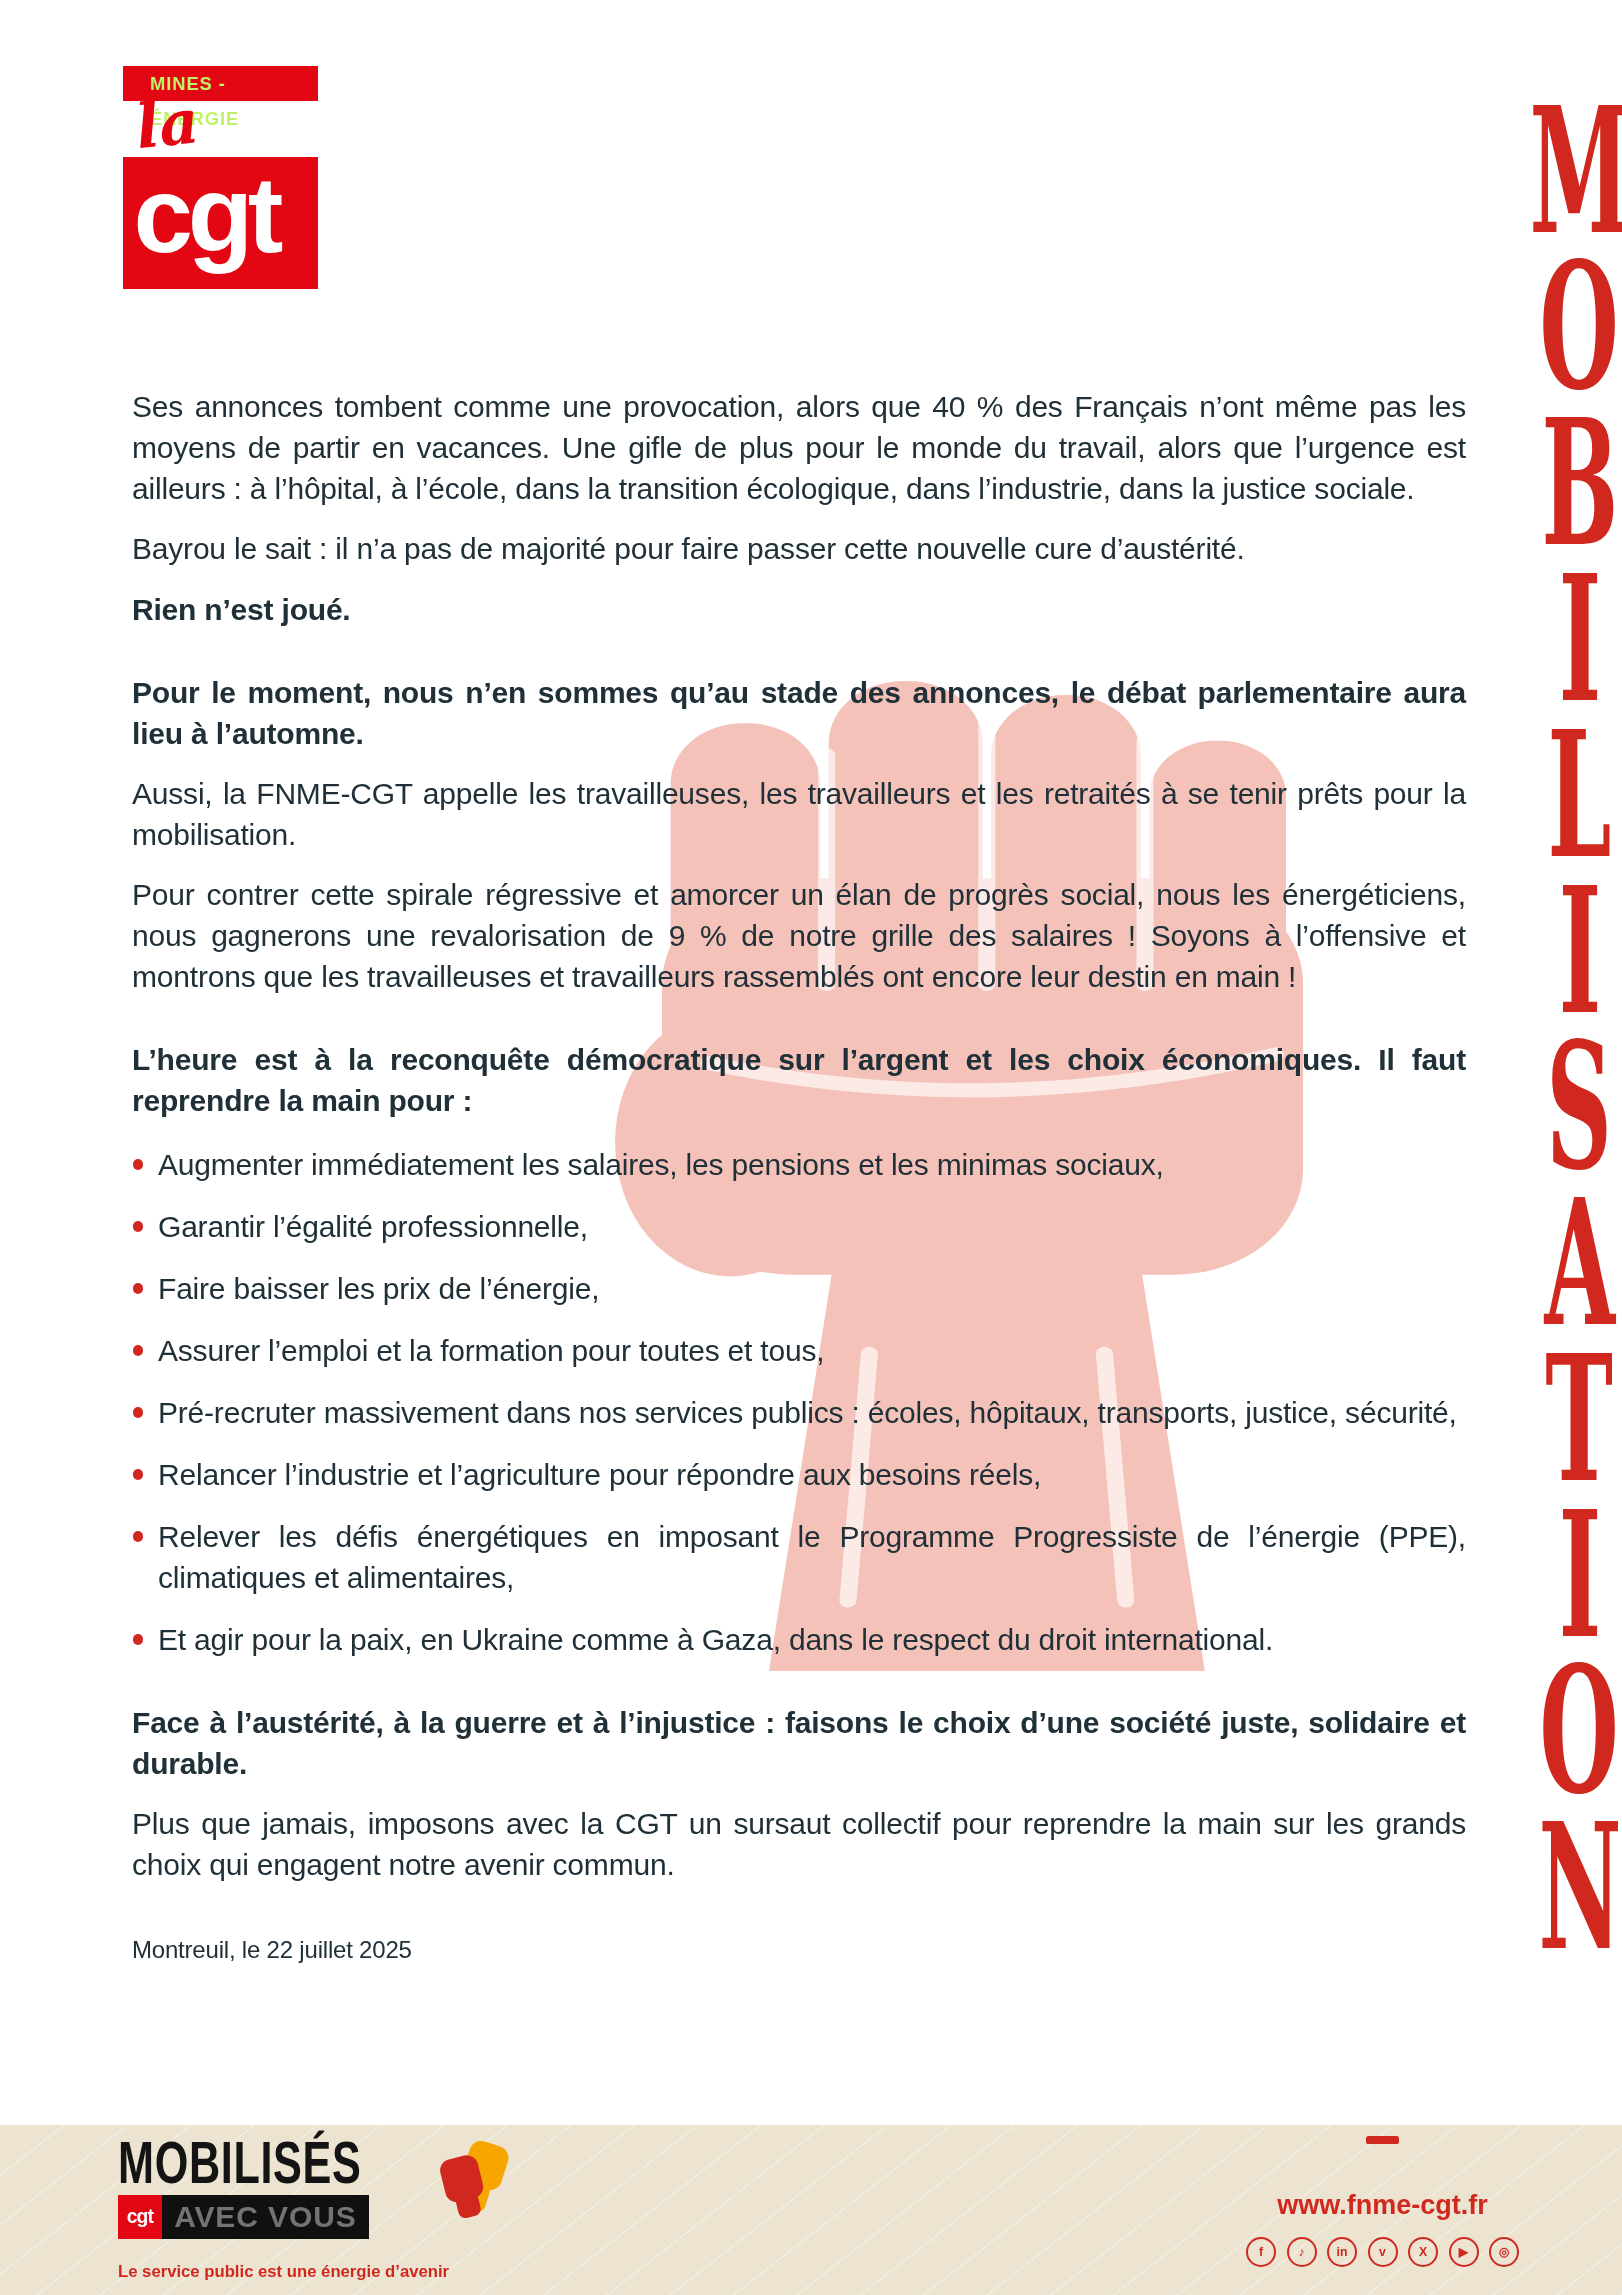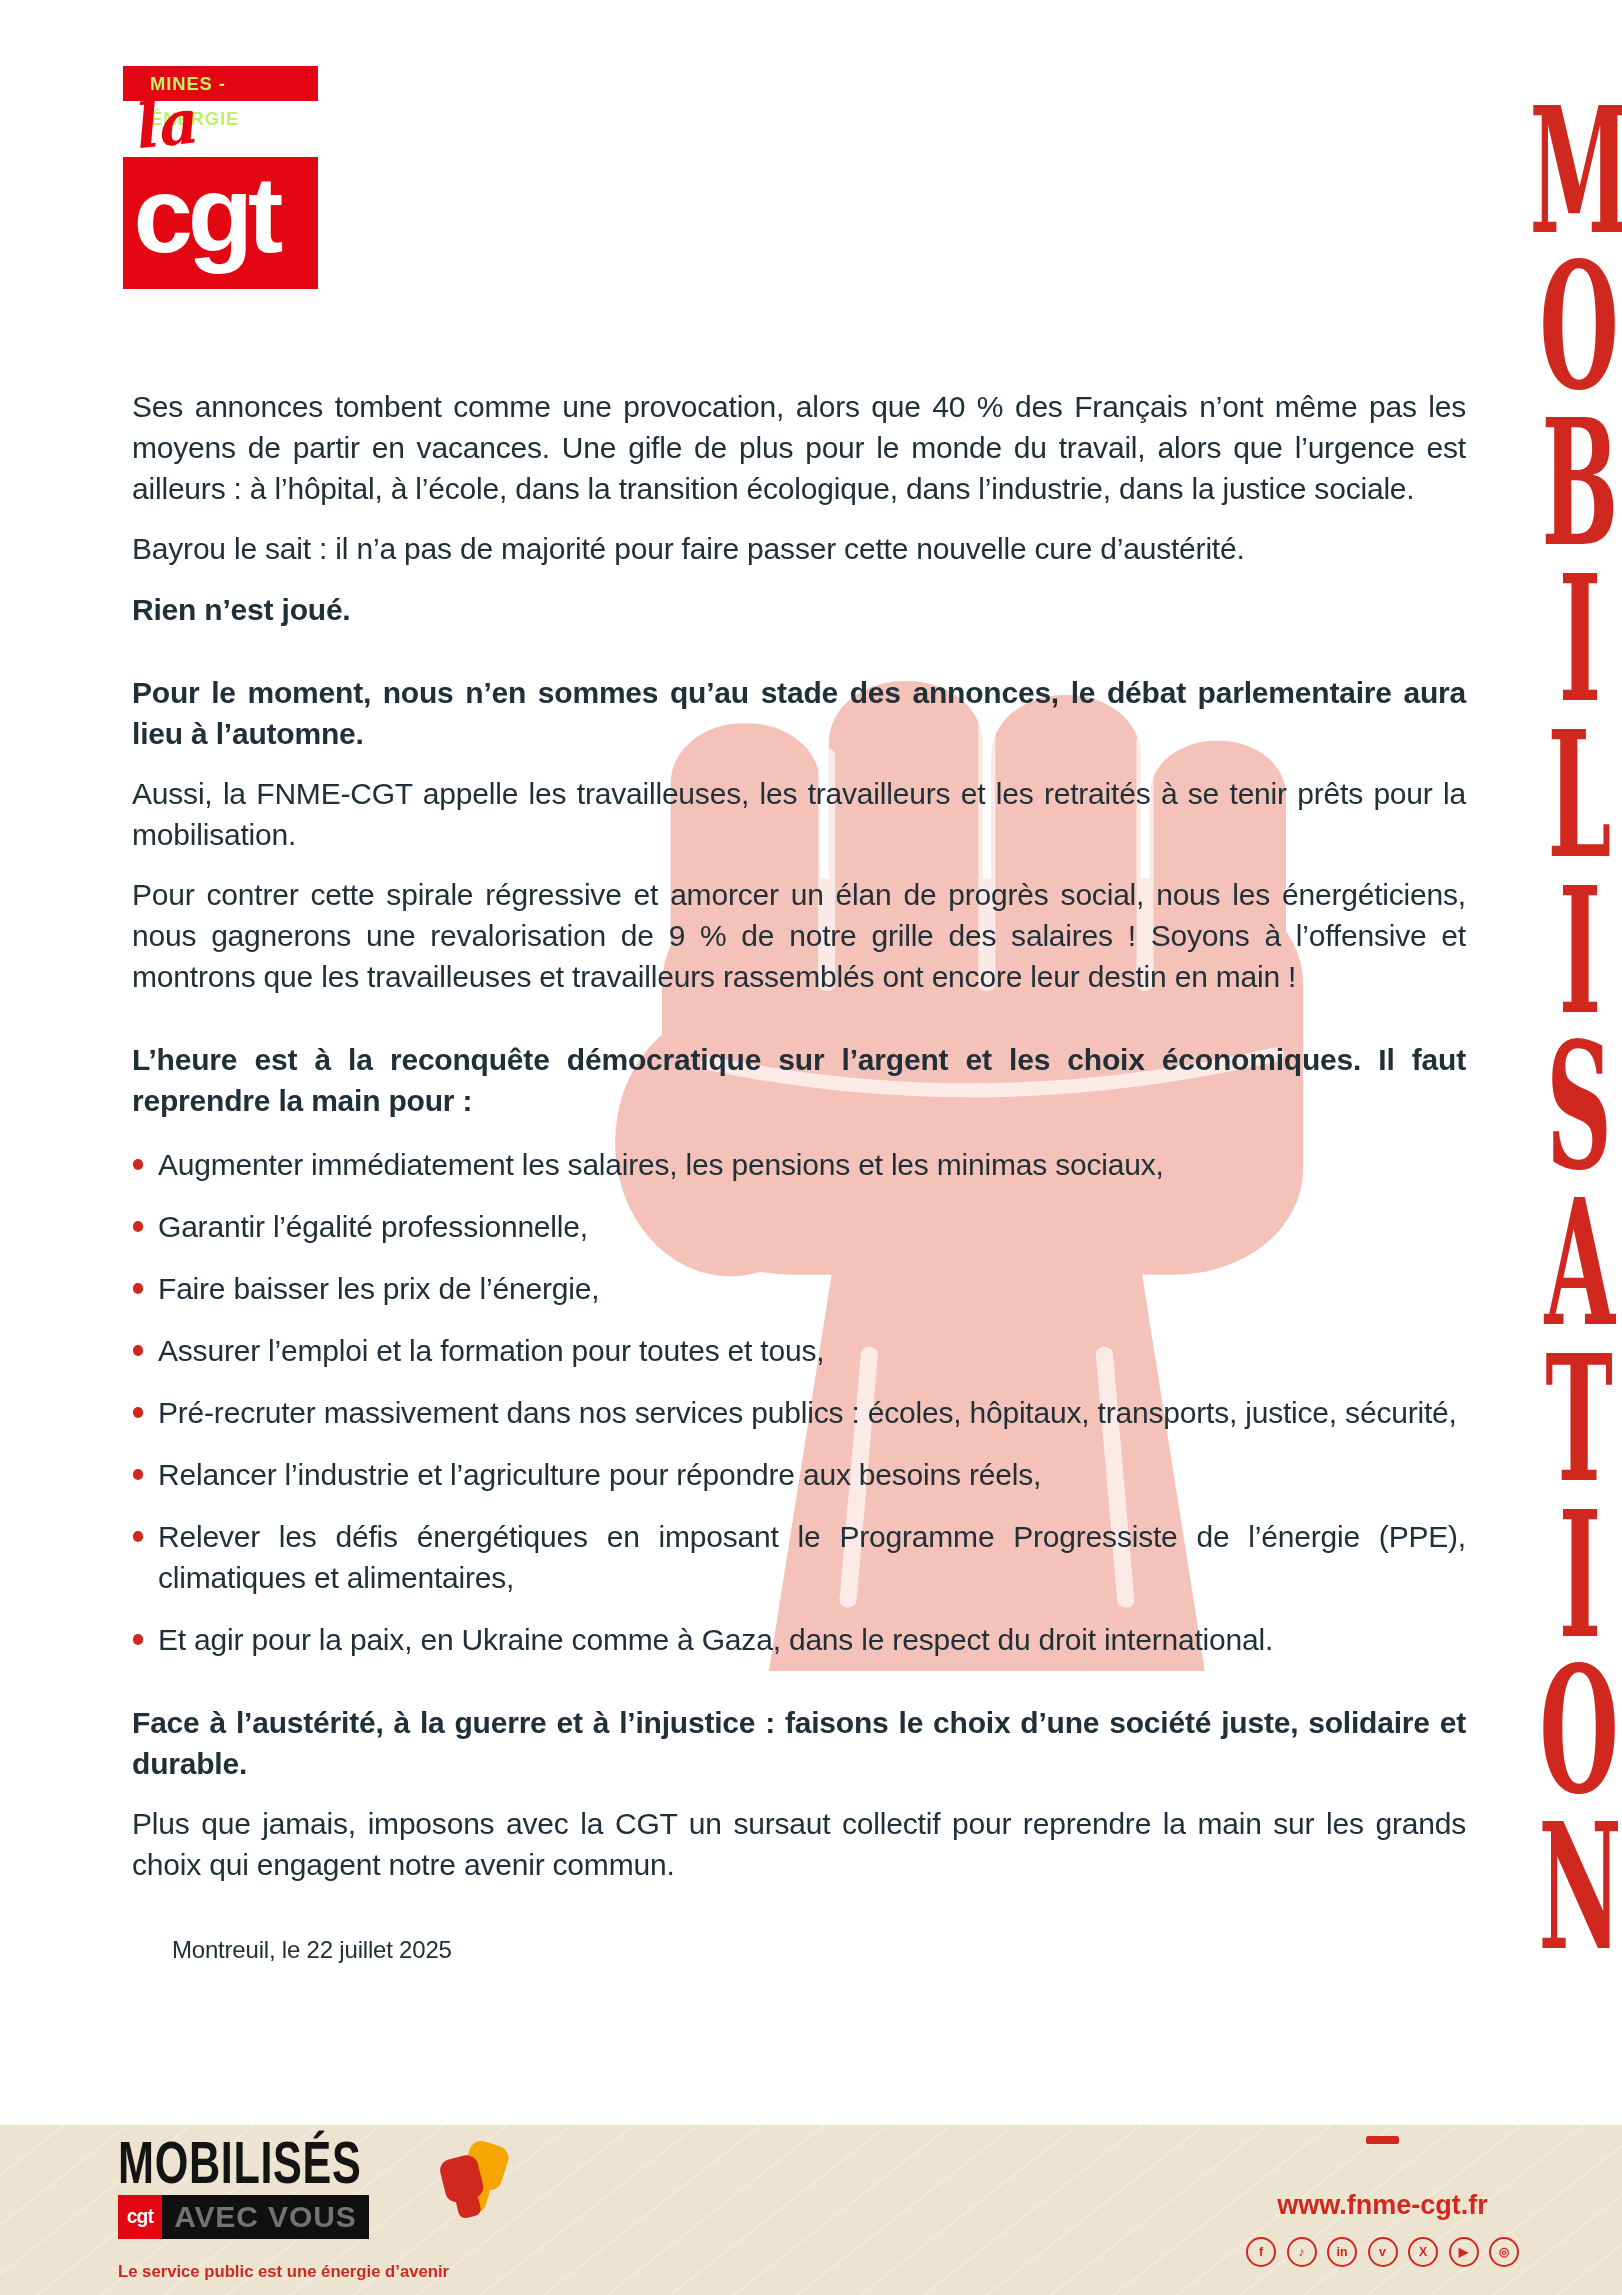--- a/index.html
+++ b/index.html
@@ -61,21 +61,21 @@
   .content p { margin-bottom: 19.3px; }
   .content .bold { font-weight: 700; }
   .content .lead { font-weight: 700; margin-top: 42px; }
   ul.actions { list-style: none; margin: 23px 0 28px 0; }
   ul.actions li { position: relative; padding-left: 26px; margin-bottom: 12.3px; text-align: justify; margin-top: 21px; }
   ul.actions .dot {
     position: absolute; left: 0.9px; top: 15px;
     width: 10.5px; height: 10.5px; border-radius: 50%;
     background: #d0281e;
   }
-  .dateline { margin-top: 51px; font-size: 24px; line-height: 28px; text-align: left; margin-left: 40px; }
+  .dateline { margin-top: 51px; font-size: 24px; line-height: 28px; text-align: left; }
 
   
   .footer {
     position: absolute; left: 0; right: 0; bottom: 0; height: 170px;
     background: #ece4d1;
     background-image: repeating-linear-gradient(-38deg, rgba(255,255,255,0.28) 0 1.8px, rgba(255,255,255,0) 1.8px 39px);
     z-index: 4;
     padding-left: 9px;
   }
   .campaign { position: absolute; left: 118px; top: 10.5px; }

